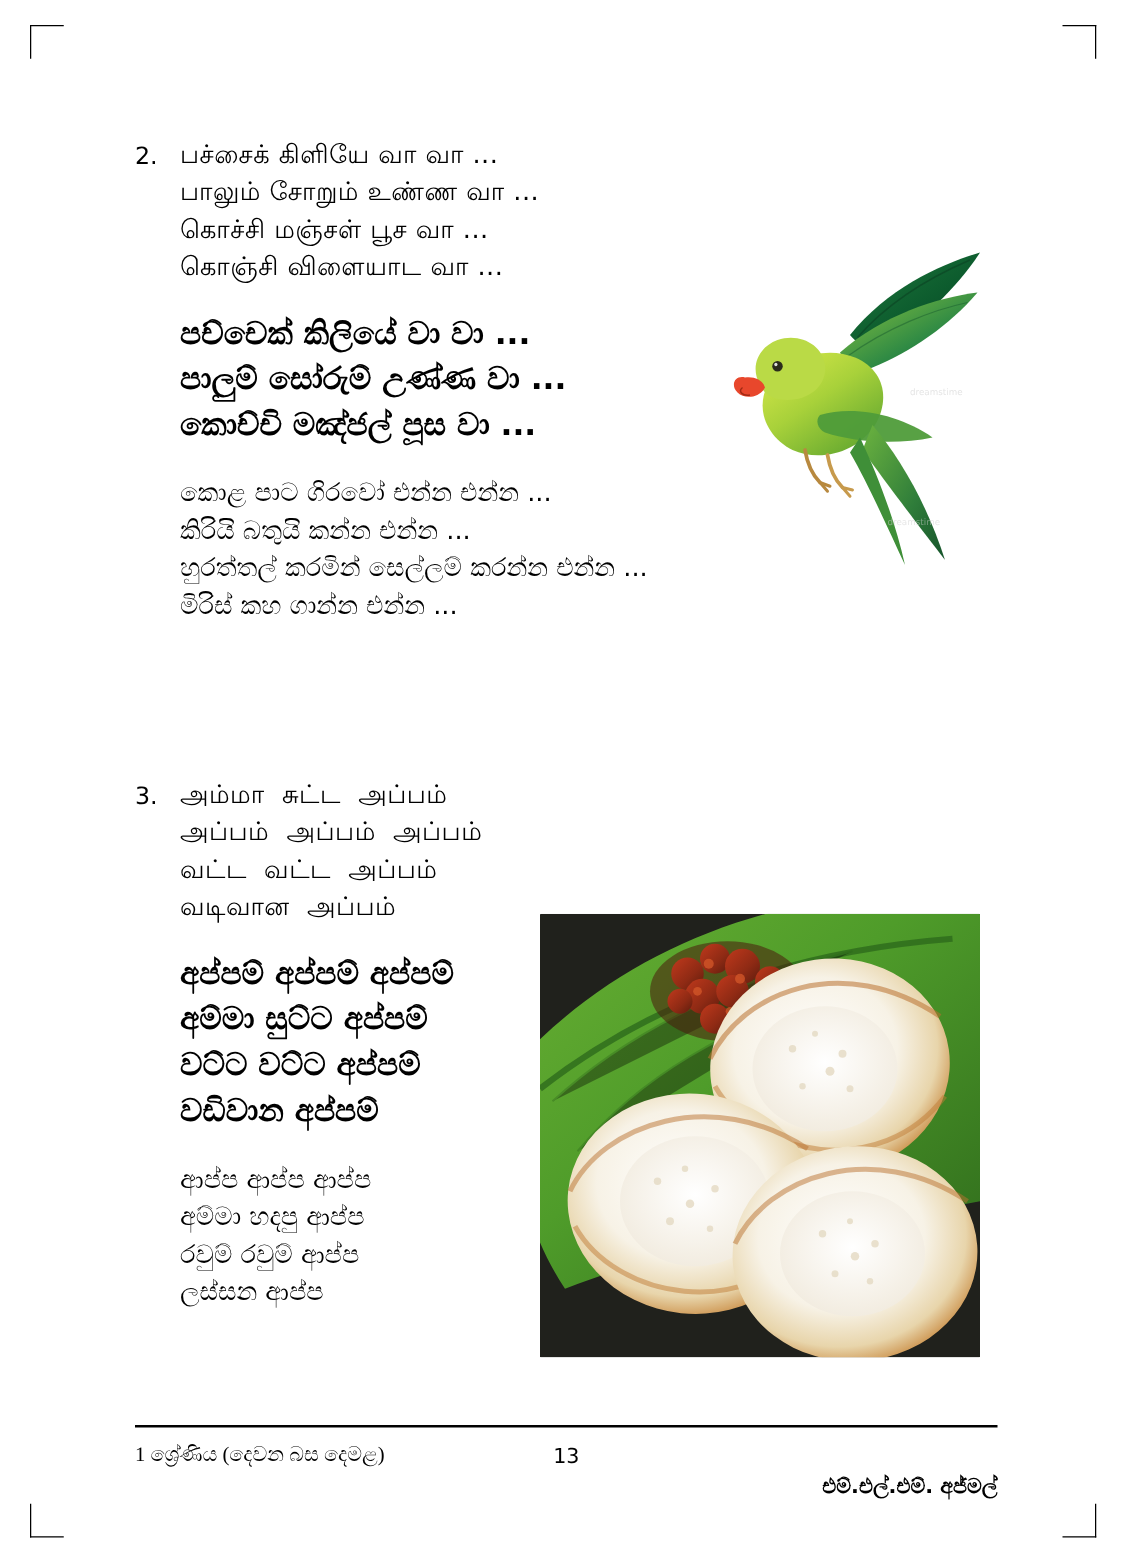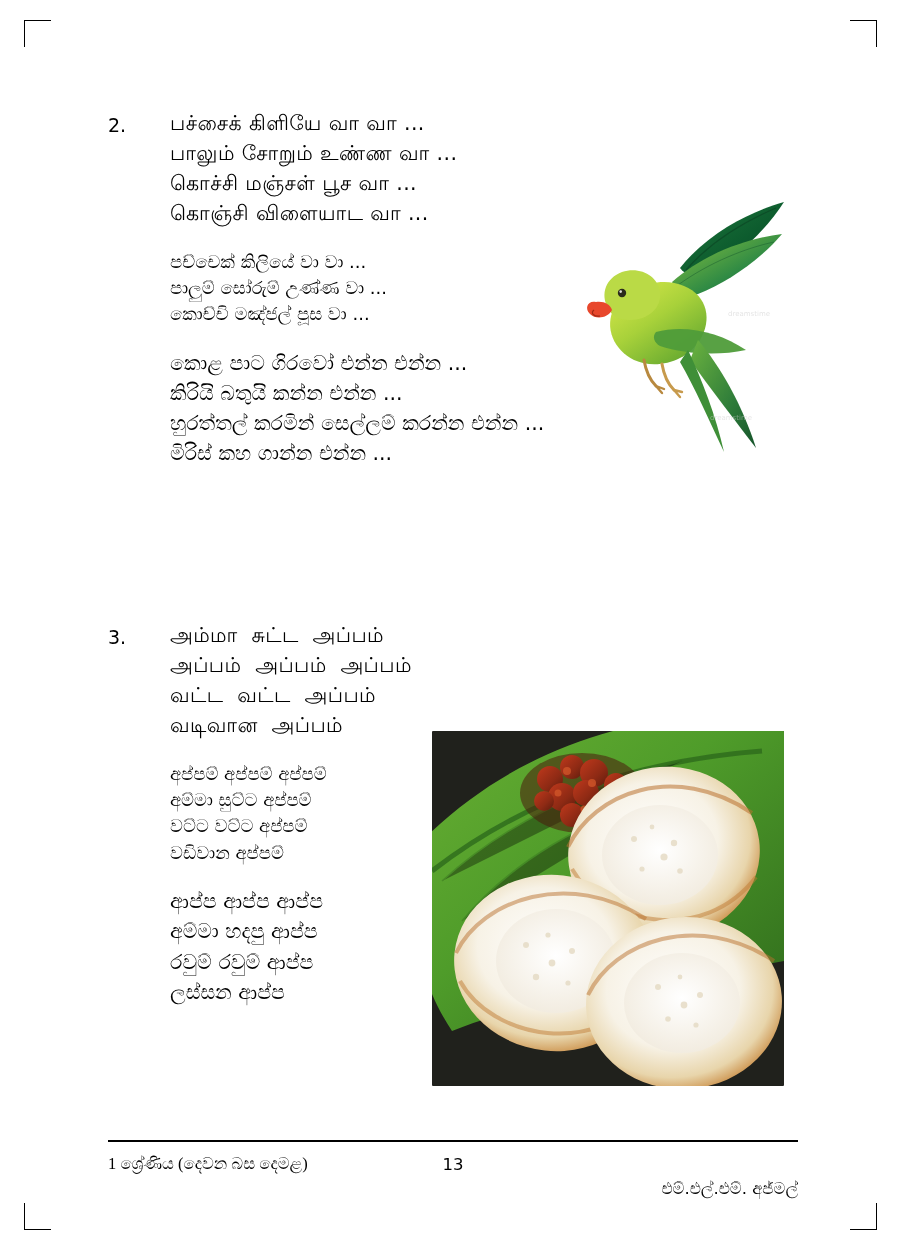--- a/index.html
+++ b/index.html
@@ -48,21 +48,21 @@
     position: absolute;
     left: 0;
     top: 0;
     width: 40px;
     font-size: 19px;
     line-height: 34px;
     font-family: "DejaVu Sans", "Liberation Sans", sans-serif;
   }
 
   .verses {
-    margin-left: 62px;
+    margin-left: 36px;
   }
 
   .stanza {
     margin-bottom: 20px;
   }
   .stanza:last-child { margin-bottom: 0; }
 
   .line {
     white-space: pre;
     line-height: 1.47;
@@ -72,22 +72,22 @@
   .tamil .line {
     font-size: 20.5px;
     letter-spacing: 0.4px;
   }
   
   .sinhala .line {
     font-size: 20.5px;
   }
   
   .sinhala-bold .line {
-    font-size: 18px;
-    font-weight: normal;
+    font-size: 25px;
+    font-weight: bold;
   }
 
   
   .figure {
     position: absolute;
     overflow: hidden;
   }
   #parrot-figure {
     left: 560px;
     top: 190px;
@@ -120,21 +120,21 @@
     top: 1148px;
     width: 690px;
     height: 32px;
     display: flex;
     align-items: center;
     justify-content: space-between;
     font-size: 17px;
   }
   .footer .left  { font-size: 16.5px; font-family: Liberation Serif, serif; }
   .footer .center{ font-size: 16.5px; position:absolute; left:50%; transform:translateX(-50%); }
-  .footer .right { font-size: 16.5px; font-weight: normal; margin-top: 48px; }
+  .footer .right { font-size: 16.5px; font-weight: bold; margin-top: 48px; }
 </style>
 </head>
 <body>
 
 <div class="page">
 
   <div class="crop tl"></div>
   <div class="crop tr"></div>
   <div class="crop bl"></div>
   <div class="crop br"></div>

